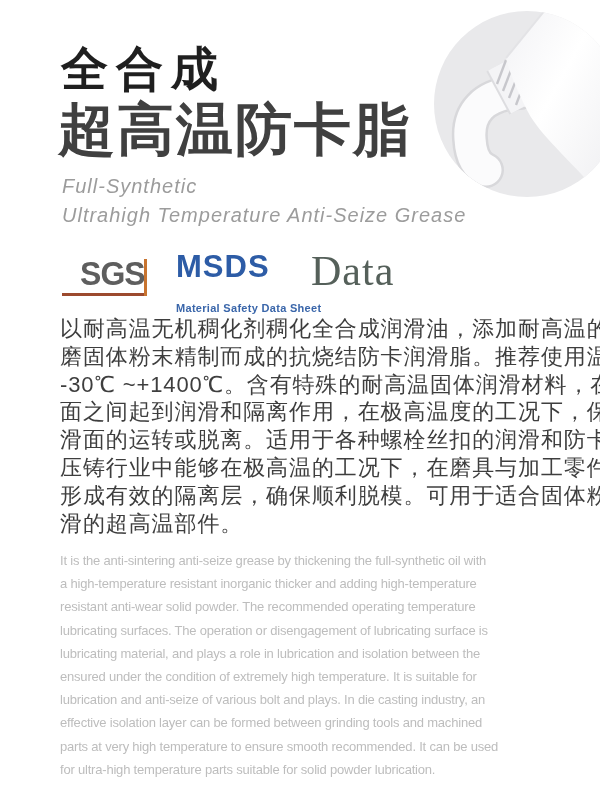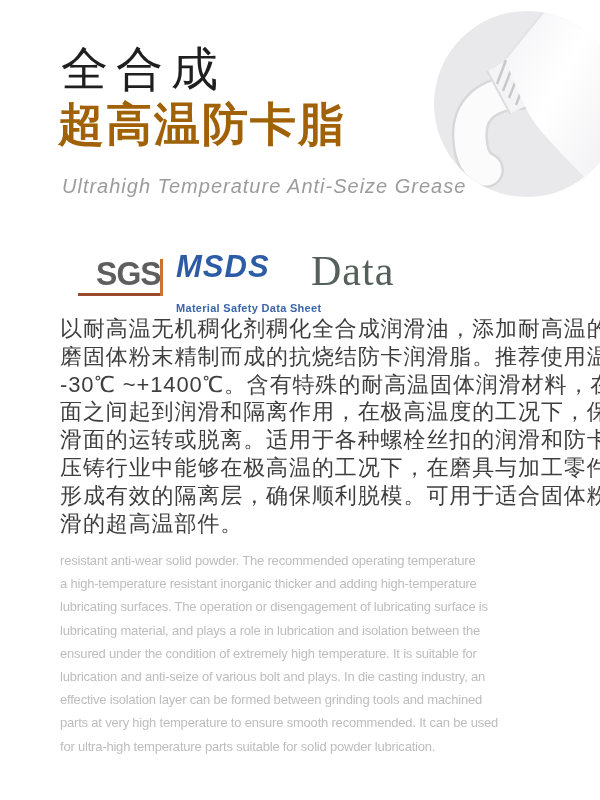--- a/index.html
+++ b/index.html
@@ -5,40 +5,40 @@
   html,body{margin:0;padding:0;background:#ffffff;}
   .page{
     position:relative;width:600px;height:800px;background:#ffffff;
     overflow:hidden;font-family:"Liberation Sans",sans-serif;
   }
   
   .photo{position:absolute;left:420px;top:0;width:200px;height:240px;}
   
   .title-cn1{
     position:absolute;left:61px;top:44px;font-size:47px;line-height:1.05;
-    color:#1f1f1f;font-weight:400;letter-spacing:8px;white-space:nowrap;
+    color:#1f1f1f;font-weight:700;letter-spacing:8px;white-space:nowrap;
   }
   .title-cn2{
-    position:absolute;left:58px;top:100px;font-size:46px;line-height:1.05;
-    color:#a16207;font-weight:800;letter-spacing:2px;white-space:nowrap;
+    position:absolute;left:58px;top:100px;font-size:57px;line-height:1.05;
+    color:#404040;font-weight:800;letter-spacing:2px;white-space:nowrap;
   }
   .subtitle{
     position:absolute;left:62px;top:172px;font-style:italic;color:#9c9c9c;
     font-size:20px;line-height:29px;letter-spacing:1px;white-space:nowrap;
   }
   
-  .sgs{position:absolute;left:78px;top:253px;width:86px;height:44px;}
+  .sgs{position:absolute;left:62px;top:253px;width:86px;height:44px;}
   .sgs-text{
     font-size:34px;font-weight:700;color:#5e5e5e;letter-spacing:-1px;
     transform:scaleX(.94);transform-origin:left top;line-height:1;margin-top:3px;margin-left:18px;
   }
   .sgs-underline{position:absolute;left:0;top:40px;width:84px;height:3px;background:#9c4a2e;}
   .sgs-vline{position:absolute;left:82px;top:6px;width:3px;height:37px;background:#c8742f;}
   .msds{position:absolute;left:176px;top:251px;}
-  .msds-text{font-size:31px;font-weight:800;color:#2d5ca6;letter-spacing:1px;line-height:1;font-style:italic;}
+  .msds-text{font-size:31px;font-weight:800;color:#2d5ca6;letter-spacing:1px;line-height:1;}
   .msds-sub{font-size:11px;font-weight:700;color:#3a66aa;letter-spacing:.3px;margin-top:20px;white-space:nowrap;}
   .rohs{
     position:absolute;left:311px;top:250px;font-family:"Liberation Serif",serif;
     font-size:42px;color:#55605a;line-height:1;font-weight:400;letter-spacing:1px;
   }
   
   .cn-text{
     position:absolute;left:60px;top:315px;color:#3e3e3e;font-weight:500;
     font-size:22px;line-height:27.8px;letter-spacing:.9px;
   }
@@ -83,20 +83,21 @@
 
       <path d="M 86 58 L 130 4 L 200 -8 L 200 200 L 185 200
                C 150 160 120 135 108 112 C 98 92 90 74 86 58 Z" fill="url(#bodyGrad)"></path>
       <path d="M 86 58 L 130 4" fill="none" stroke="#e3e3e6" stroke-width="2"></path>
     </g>
   </svg>
 
   <div class="title-cn1">全合成</div>
   <div class="title-cn2">超高温防卡脂</div>
   <div class="subtitle">
+    <div>Full-Synthetic</div>
     <div>Ultrahigh Temperature Anti-Seize Grease</div>
   </div>
 
   <div class="sgs">
     <div class="sgs-text">SGS</div>
     <div class="sgs-underline"></div>
     <div class="sgs-vline"></div>
   </div>
   <div class="msds">
     <div class="msds-text">MSDS</div>
@@ -109,22 +110,23 @@
     <div>磨固体粉末精制而成的抗烧结防卡润滑脂。推荐使用温度</div>
     <div>-30℃ ~+1400℃。含有特殊的耐高温固体润滑材料，在润滑</div>
     <div>面之间起到润滑和隔离作用，在极高温度的工况下，保证润</div>
     <div>滑面的运转或脱离。适用于各种螺栓丝扣的润滑和防卡咬。</div>
     <div>压铸行业中能够在极高温的工况下，在磨具与加工零件之间</div>
     <div>形成有效的隔离层，确保顺利脱模。可用于适合固体粉末润</div>
     <div>滑的超高温部件。</div>
   </div>
 
   <div class="en-text">
+    <div>It is the anti-sintering anti-seize grease by thickening the full-synthetic oil with</div>
+    <div>a high-temperature resistant inorganic thicker and adding high-temperature</div>
     <div>resistant anti-wear solid powder. The recommended operating temperature</div>
-    <div>a high-temperature resistant inorganic thicker and adding high-temperature</div>
     <div>lubricating surfaces. The operation or disengagement of lubricating surface is</div>
     <div>lubricating material, and plays a role in lubrication and isolation between the</div>
     <div>ensured under the condition of extremely high temperature. It is suitable for</div>
     <div>lubrication and anti-seize of various bolt and plays. In die casting industry, an</div>
     <div>effective isolation layer can be formed between grinding tools and machined</div>
     <div>parts at very high temperature to ensure smooth recommended. It can be used</div>
     <div>for ultra-high temperature parts suitable for solid powder lubrication.</div>
   </div>
 
 </div>

